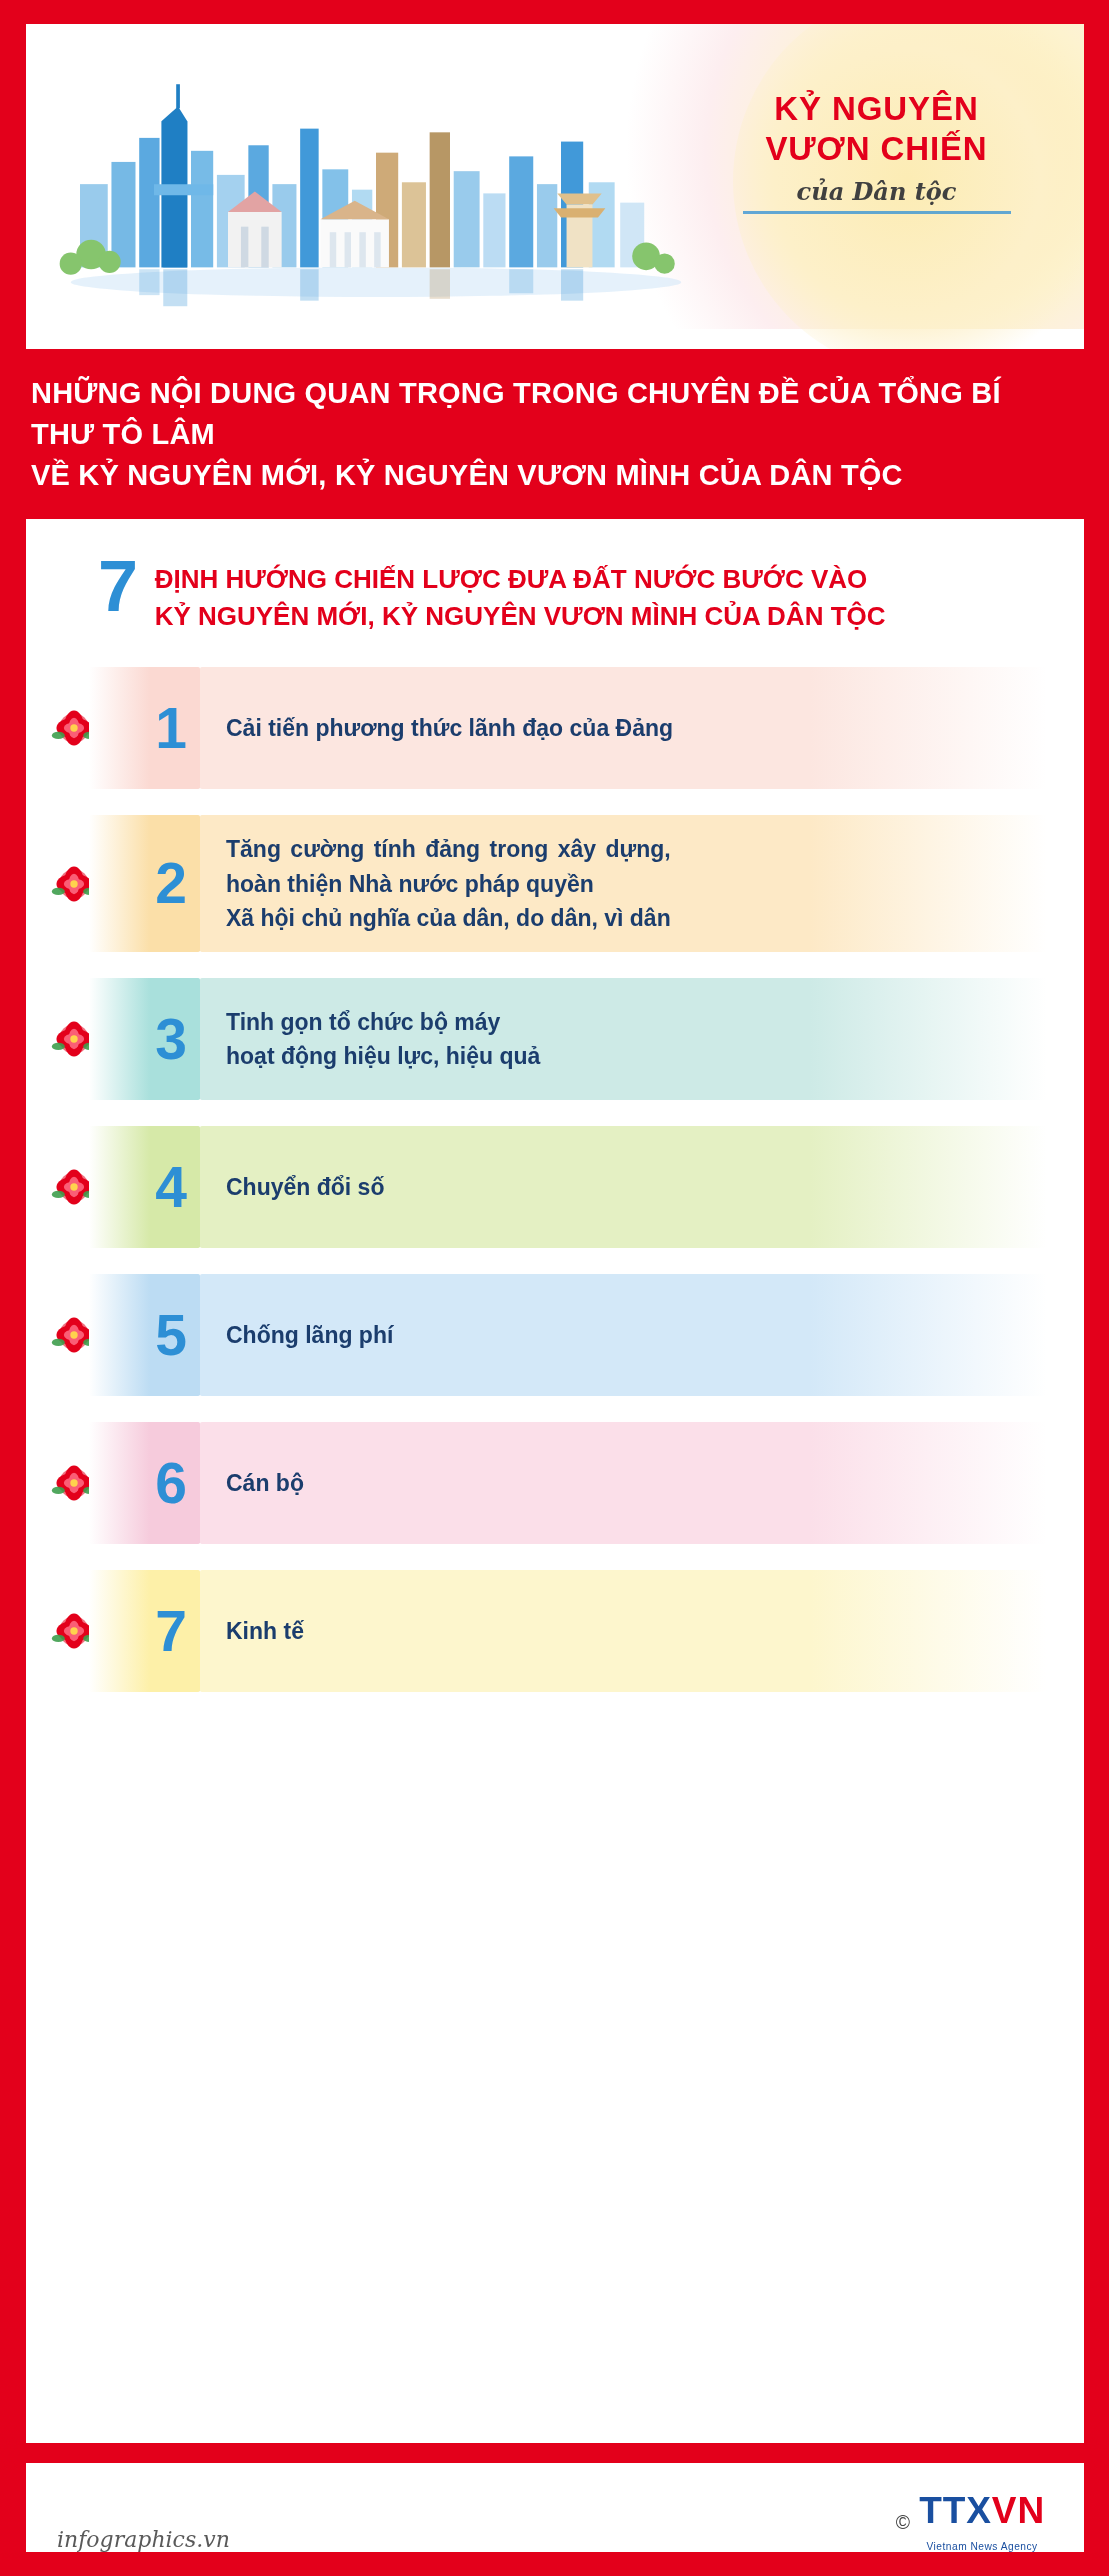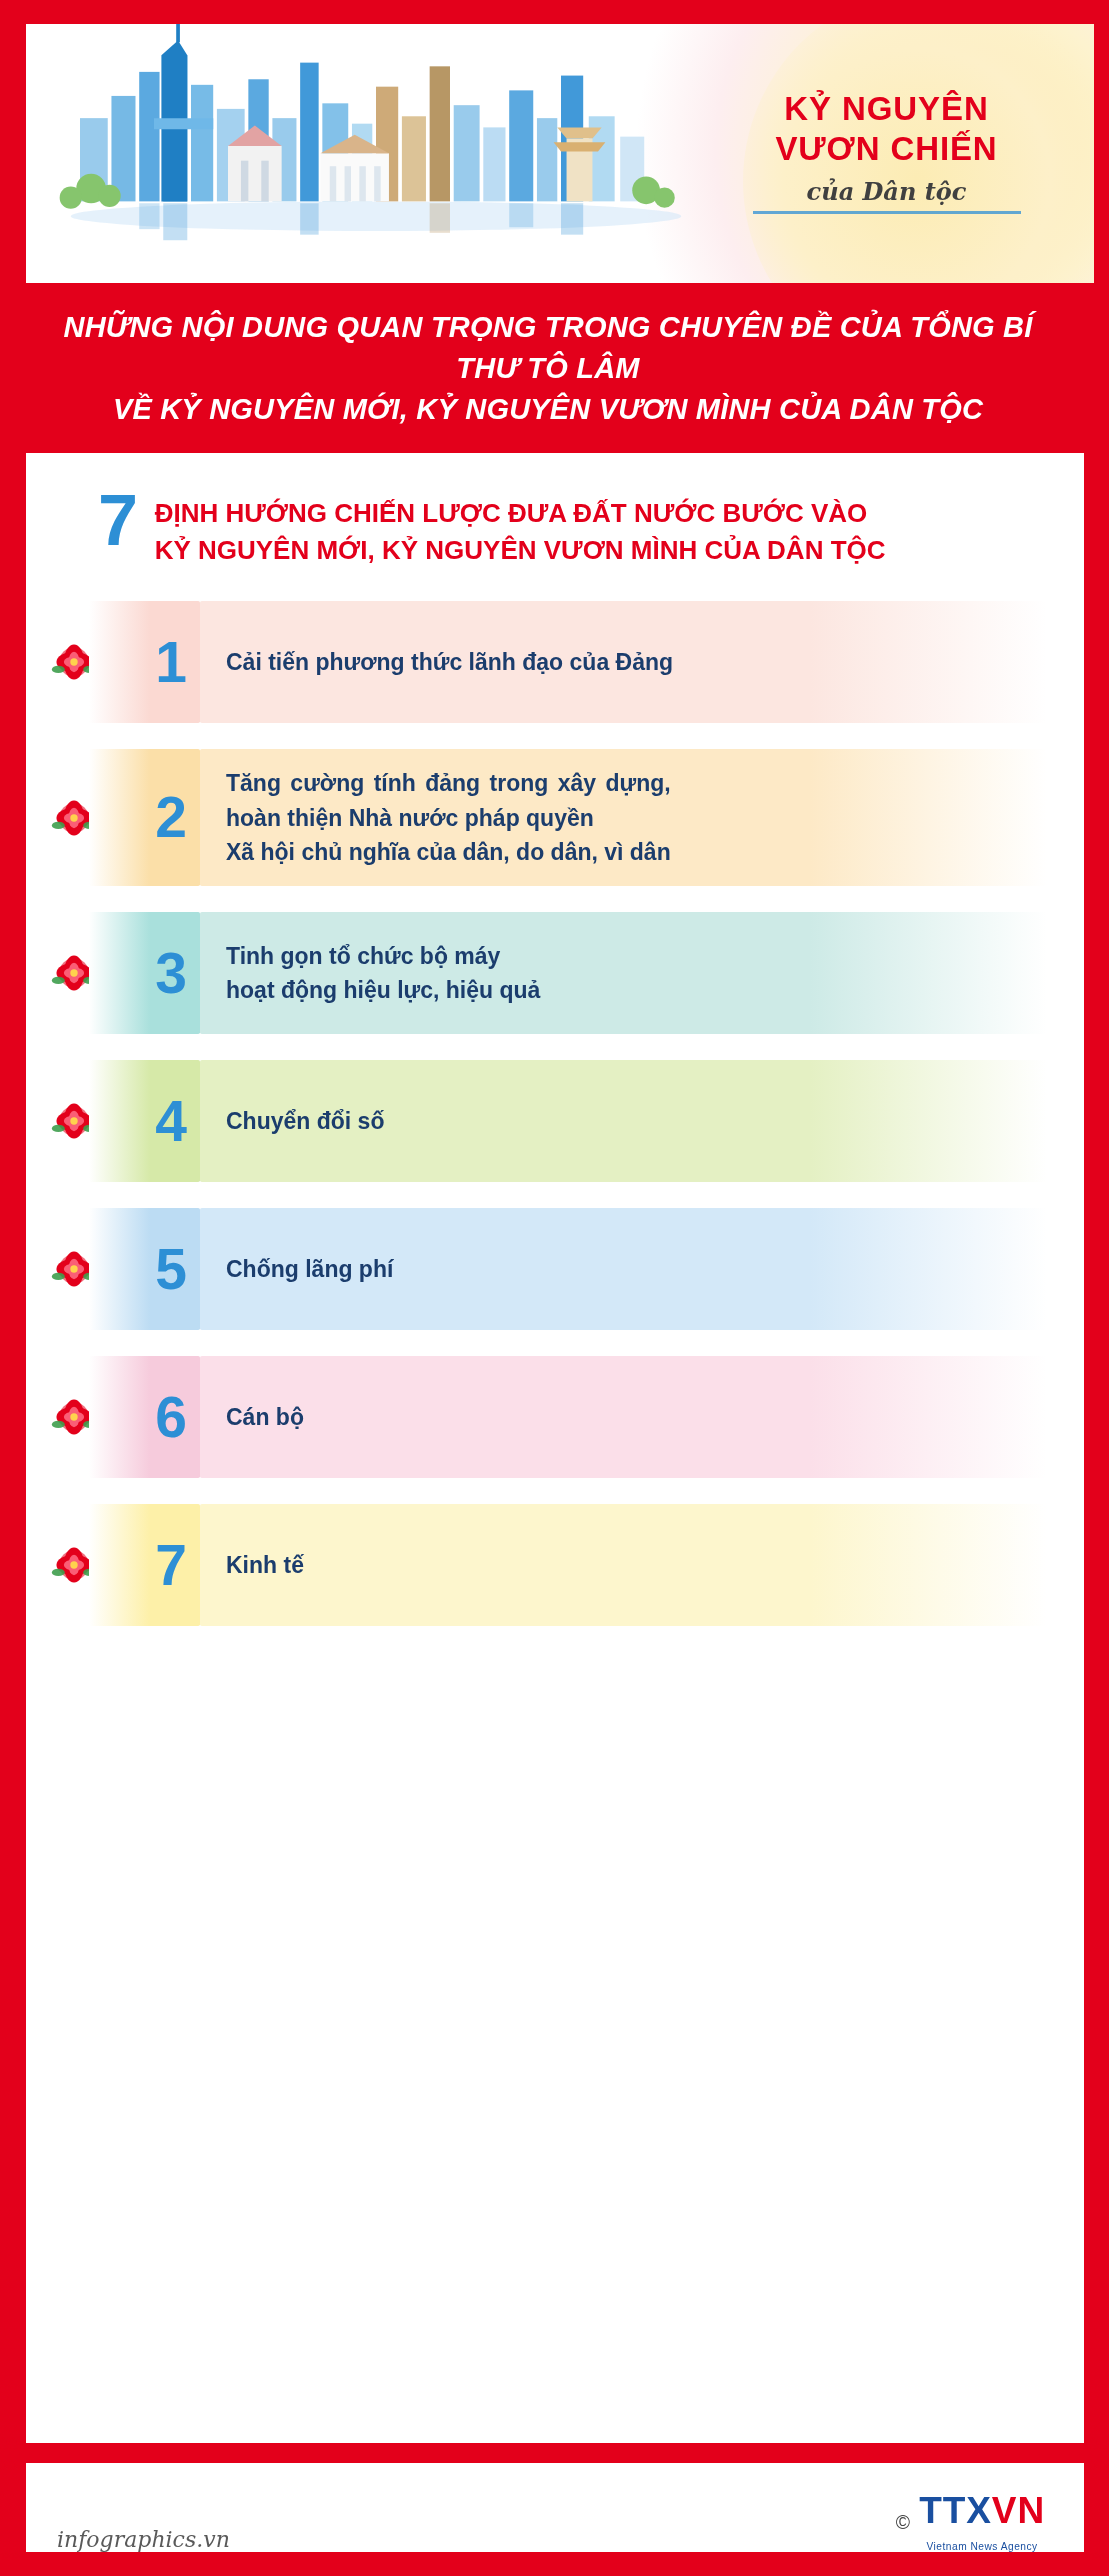--- a/index.html
+++ b/index.html
@@ -12,22 +12,22 @@
     width: 1110px;
     min-height: 2576px;
     background: #e3001b;
     position: relative;
     display: flex;
     flex-direction: column;
   }
 
   
   .hero {
-    margin: 24px 16px 0 26px;
-    height: 259px;
+    margin: 24px 26px 0 26px;
+    height: 325px;
     background: #ffffff;
     position: relative;
     overflow: hidden;
   }
   .hero-sun {
     position: absolute;
     right: 0; top: 0;
     width: 518px; height: 305px;
     background:
       radial-gradient(circle at 78% 42%, #fde9a8 0%, #fdf3cf 34%, #fdeef0 60%, #ffffff 78%);
@@ -70,23 +70,21 @@
     width: 268px;
     height: 2.8px;
     background: #2d8fd5;
     margin: 5.5px auto 0 auto;
     opacity: .75;
   }
 
   
   .headline {
     padding: 24px 45px 22px 31px;
-    text-align: center;
     color: #ffffff;
-    font-style: italic;
   }
   .headline div {
     font-size: 29px;
     font-weight: bold;
     line-height: 1.42;
     letter-spacing: 0.2px;
   }
 
   
   .body-card {

